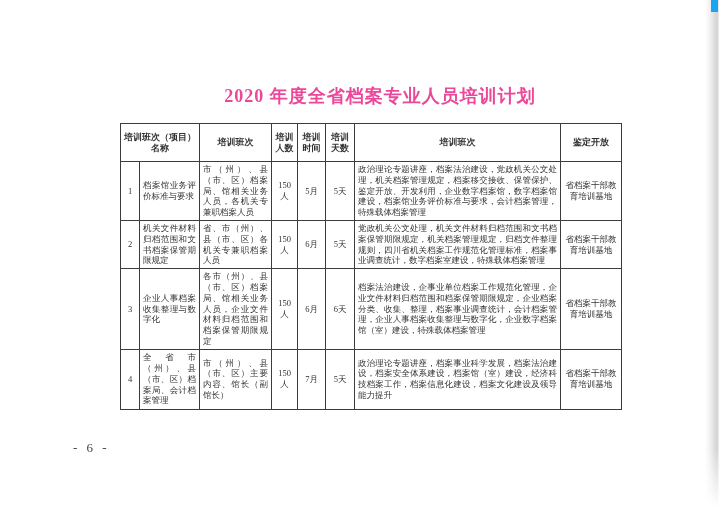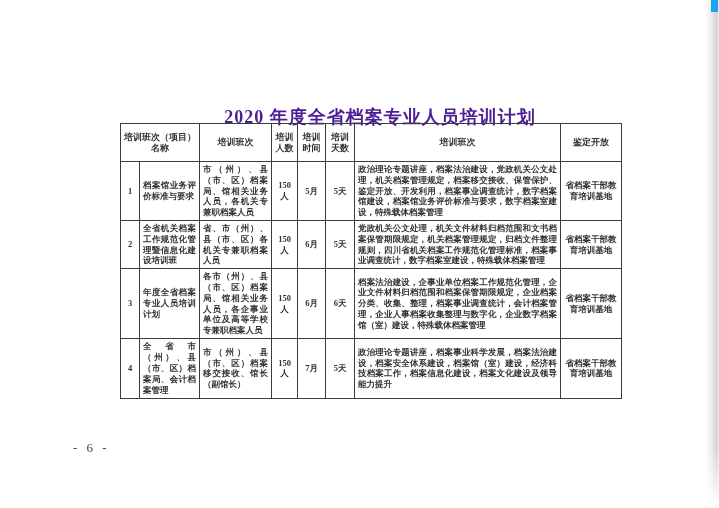--- a/index.html
+++ b/index.html
@@ -11,38 +11,37 @@
     font-family:"Liberation Serif","DejaVu Serif",serif;
     color:#2e2e2e;
   }
   .doc-title{
     position:absolute;
     left:130px;top:84px;width:500px;
     text-align:center;
     font-size:18px;
     font-weight:bold;
     letter-spacing:1px;
-    color:#4c1d95;
-    margin-top:21px;
+    color:#ec4899;
   }
   .plan-table{
     position:absolute;
     left:120px;top:123px;
     width:501px;
     border-collapse:collapse;
     table-layout:fixed;
     font-size:8.5px;
     line-height:10.8px;
     color:#333333;
   }
   .plan-table td,.plan-table th{
     border:1px solid #3c3c3c;
     padding:2px 3px;
     vertical-align:middle;
-    font-weight:bold;
+    font-weight:normal;
     word-break:break-all;
   }
   .plan-table th{
     font-weight:bold;
     text-align:center;
     font-size:9px;
   }
   .pre{white-space:pre-line;}
   .c{text-align:center;}
   .j{text-align:justify;text-justify:inter-character;}
@@ -110,52 +109,52 @@
       </tr>
 
       <tr class="row-1">
         <td class="c">1</td>
         <td class="j">档案馆业务评价标准与要求</td>
         <td class="j">市（州）、县（市、区）档案局、馆相关业务人员，各机关专兼职档案人员</td>
         <td class="c pre">150
 人</td>
         <td class="c">5月</td>
         <td class="c">5天</td>
-        <td class="j">政治理论专题讲座，档案法治建设，党政机关公文处理，机关档案管理规定，档案移交接收、保管保护、鉴定开放、开发利用，档案事业调查统计，数字档案馆建设，档案馆业务评价标准与要求，数字档案室建设，特殊载体档案管理</td>
+        <td class="j">政治理论专题讲座，档案法治建设，党政机关公文处理，机关档案管理规定，档案移交接收、保管保护、鉴定开放、开发利用，企业数字档案馆，数字档案馆建设，档案馆业务评价标准与要求，会计档案管理，特殊载体档案管理</td>
         <td class="c">省档案干部教育培训基地</td>
       </tr>
 
       <tr class="row-2">
         <td class="c">2</td>
-        <td class="j">全省机关档案工作规范化管理暨信息化建设培训班</td>
+        <td class="j">机关文件材料归档范围和文书档案保管期限规定</td>
         <td class="j">省、市（州）、县（市、区）各机关专兼职档案人员</td>
         <td class="c pre">150
 人</td>
         <td class="c">6月</td>
         <td class="c">5天</td>
         <td class="j">党政机关公文处理，机关文件材料归档范围和文书档案保管期限规定，机关档案管理规定，归档文件整理规则，四川省机关档案工作规范化管理标准，档案事业调查统计，数字档案室建设，特殊载体档案管理</td>
         <td class="c">省档案干部教育培训基地</td>
       </tr>
 
       <tr class="row-3">
         <td class="c">3</td>
-        <td class="j">年度全省档案专业人员培训计划</td>
-        <td class="j">各市（州）、县（市、区）档案局、馆相关业务人员，各企事业单位及高等学校专兼职档案人员</td>
+        <td class="j">企业人事档案收集整理与数字化</td>
+        <td class="j">各市（州）、县（市、区）档案局、馆相关业务人员，企业文件材料归档范围和档案保管期限规定</td>
         <td class="c pre">150
 人</td>
         <td class="c">6月</td>
         <td class="c">6天</td>
         <td class="j">档案法治建设，企事业单位档案工作规范化管理，企业文件材料归档范围和档案保管期限规定，企业档案分类、收集、整理，档案事业调查统计，会计档案管理，企业人事档案收集整理与数字化，企业数字档案馆（室）建设，特殊载体档案管理</td>
         <td class="c">省档案干部教育培训基地</td>
       </tr>
 
       <tr class="row-4">
         <td class="c">4</td>
         <td class="j">全省市（州）、县（市、区）档案局、会计档案管理</td>
-        <td class="j">市（州）、县（市、区）档案移交接收、馆长（副馆长）</td>
+        <td class="j">市（州）、县（市、区）主要内容、馆长（副馆长）</td>
         <td class="c pre">150
 人</td>
         <td class="c">7月</td>
         <td class="c">5天</td>
         <td class="j">政治理论专题讲座，档案事业科学发展，档案法治建设，档案安全体系建设，档案馆（室）建设，经济科技档案工作，档案信息化建设，档案文化建设及领导能力提升</td>
         <td class="c">省档案干部教育培训基地</td>
       </tr>
     </tbody>
   </table>
 

